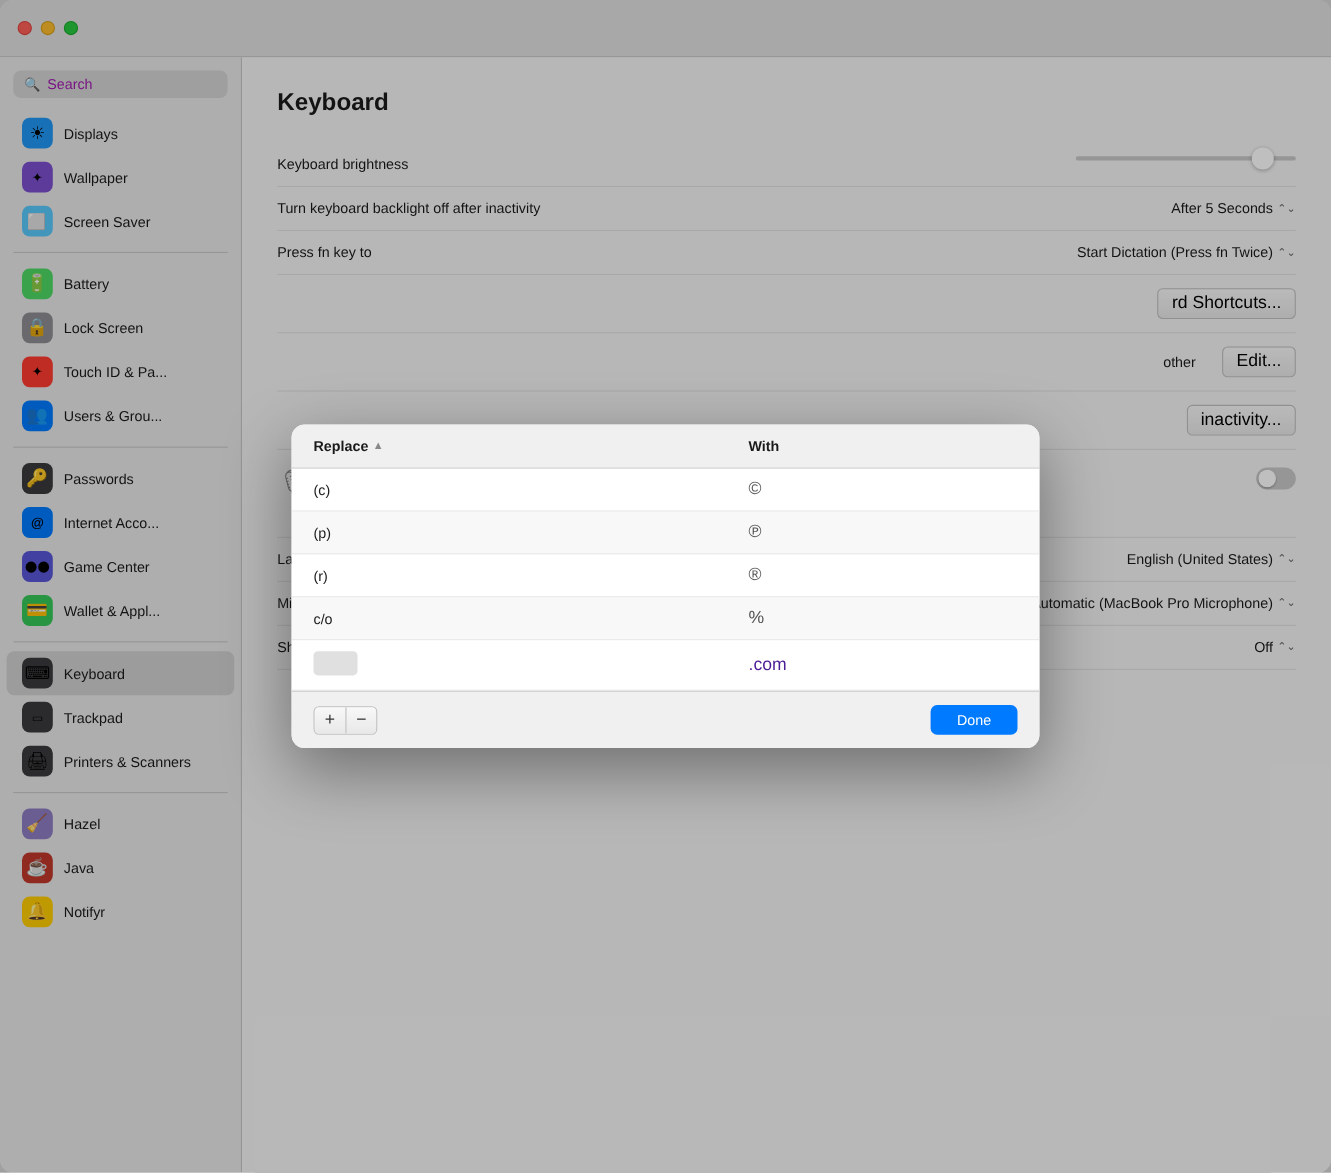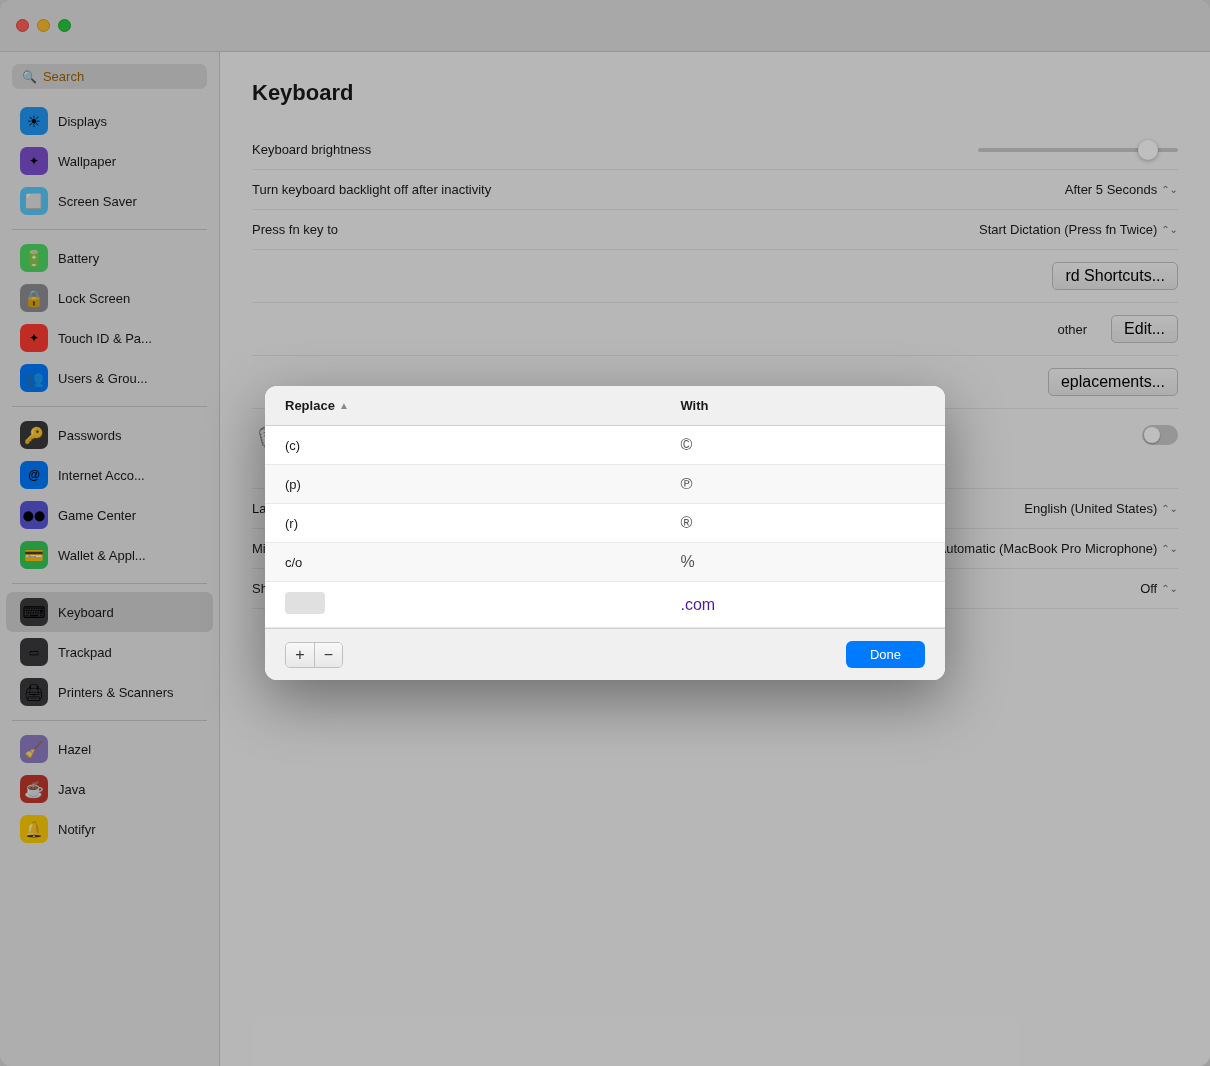--- a/index.html
+++ b/index.html
@@ -73,21 +73,21 @@
       padding: 5px 10px;
       display: flex;
       align-items: center;
       gap: 6px;
     }
     .search-icon-wrap {
       color: #888;
       font-size: 12px;
     }
     .search-input-text {
-      color: #a16207;
+      color: #a21caf;
       font-size: 13px;
     }
 
     .sidebar-item {
       display: flex;
       align-items: center;
       gap: 10px;
       padding: 6px 14px;
       cursor: pointer;
       border-radius: 7px;
@@ -129,21 +129,21 @@
 
     .detail-title {
       font-size: 22px;
       font-weight: 600;
       color: #1a1a1a;
       margin-bottom: 24px;
     }
 
     .setting-row {
       display: flex;
-      align-items: center;
+      align-items: flex-start;
       justify-content: space-between;
       padding: 12px 0;
       border-bottom: 1px solid #e0e0e0;
     }
     .setting-label {
       font-size: 13px;
       color: #1a1a1a;
     }
     .setting-control {
       display: flex;
@@ -490,21 +490,21 @@
       <div class="setting-row">
         <span class="setting-label"></span>
         <div class="setting-control">
           <span class="setting-label">other</span>
           <button class="button-outline">Edit...</button>
         </div>
       </div>
 
       <div class="setting-row">
         <span class="setting-label"></span>
-        <button class="button-outline">eplacements...</button>
+        <button class="button-outline">inactivity...</button>
       </div>
 
       <div class="setting-row" style="align-items: flex-start; padding: 16px 0;">
         <div style="display:flex; gap:12px; align-items:flex-start;">
           <span style="font-size:24px; color:#888;">🎙</span>
           <span class="detail-section-text" style="max-width:500px;">Use Dictation wherever you can type text. To start dictating, use the shortcut or select Start Dictation from the Edit menu.</span>
         </div>
         <div class="toggle">
           <div class="toggle-thumb"></div>
         </div>

